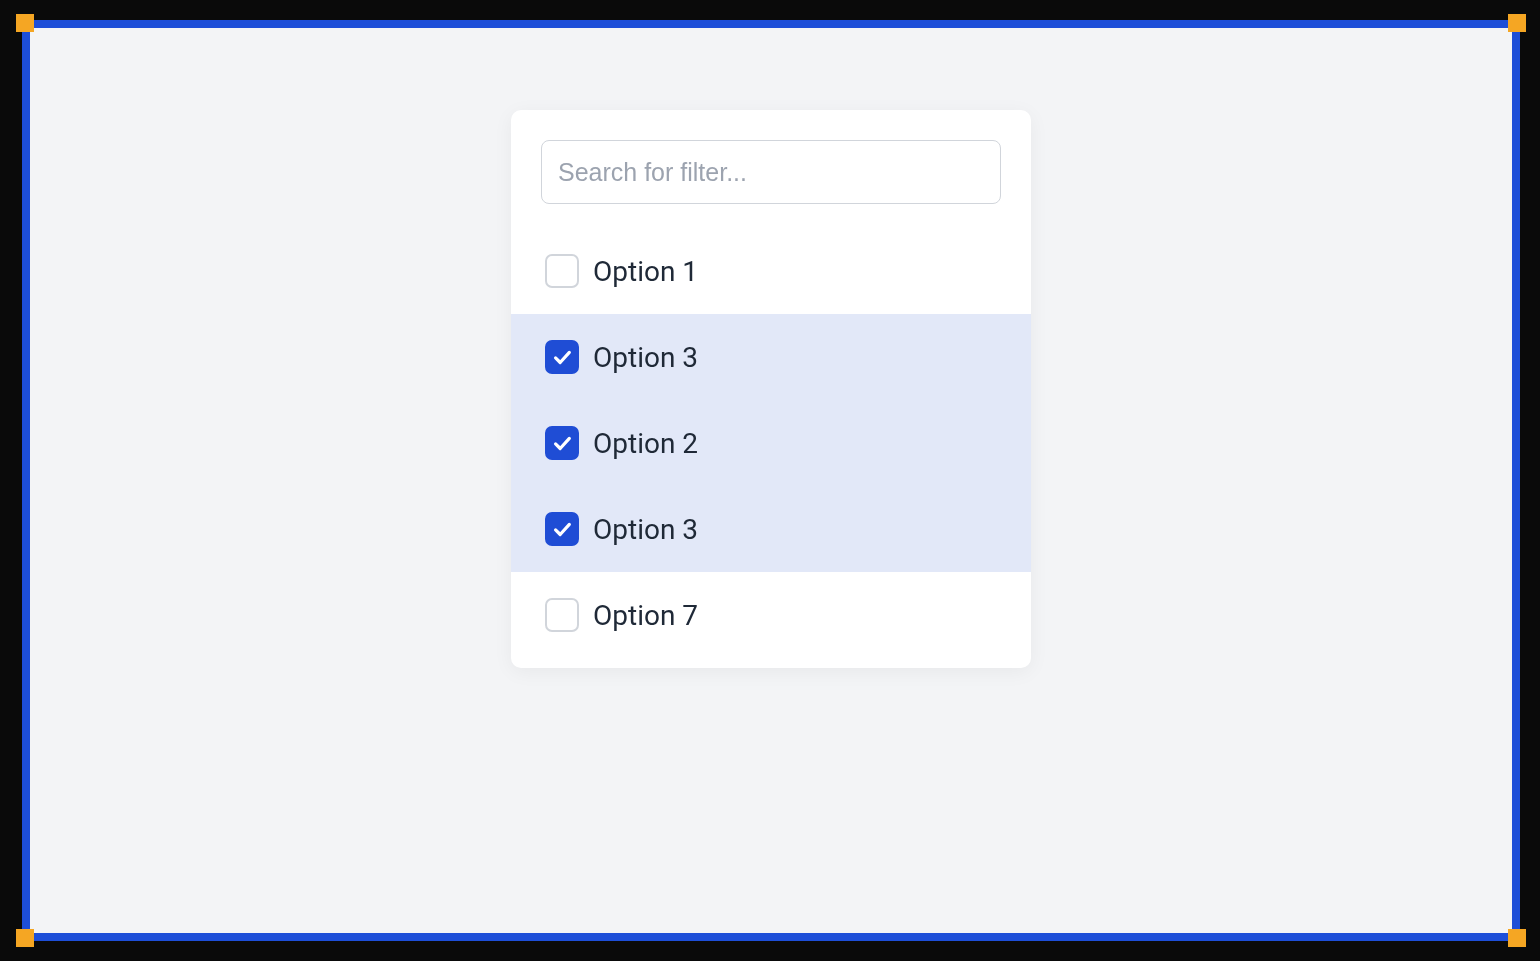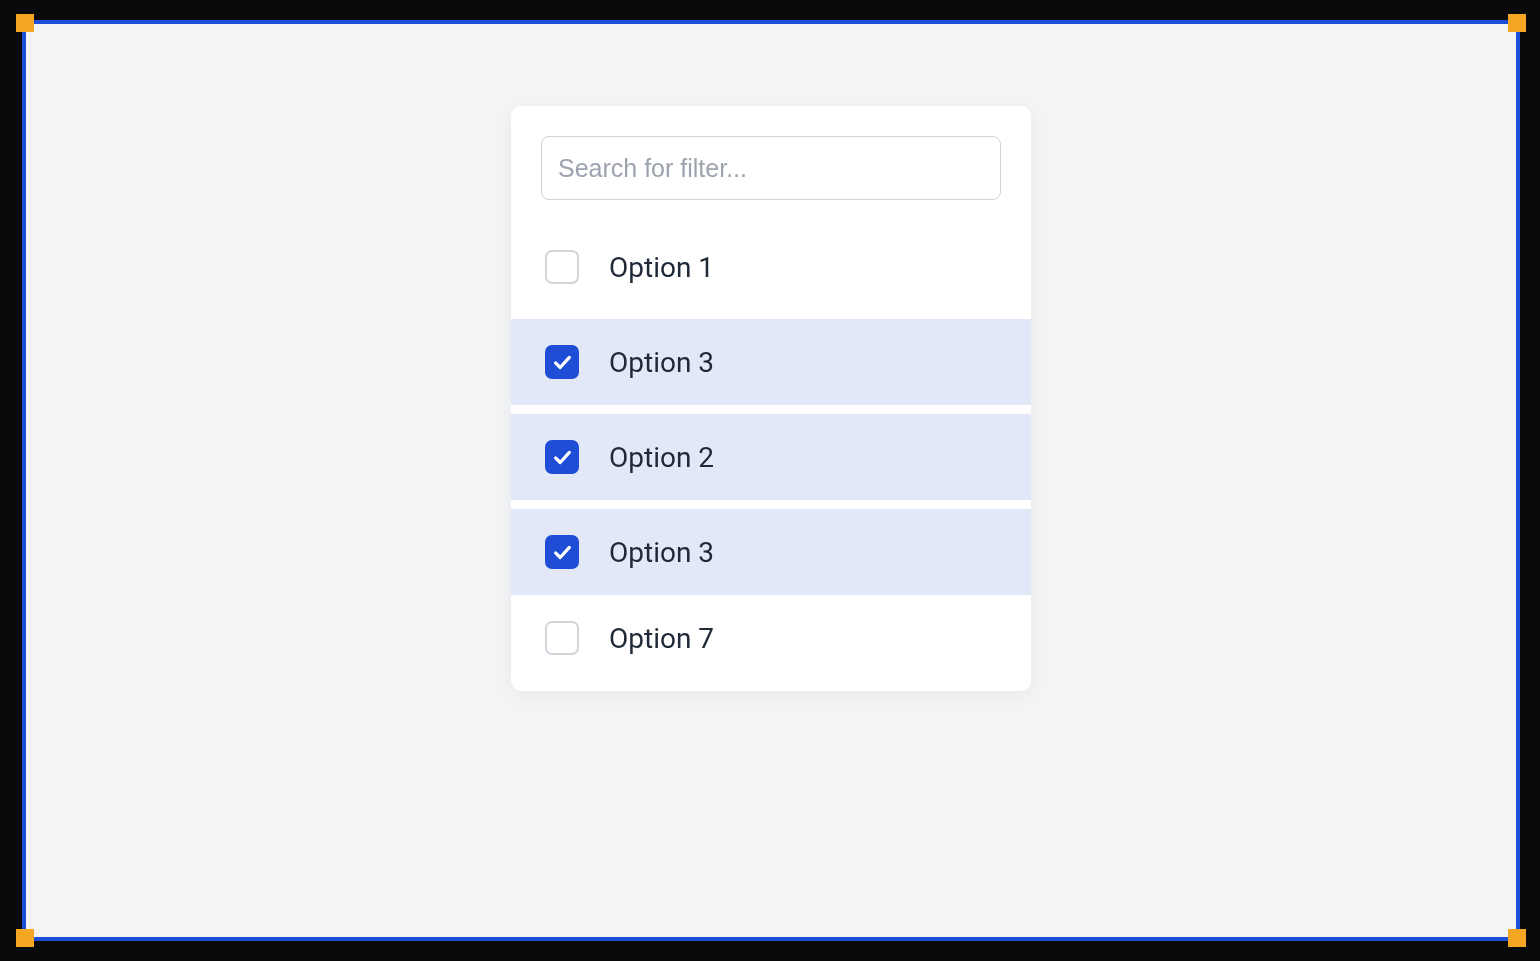--- a/index.html
+++ b/index.html
@@ -13,21 +13,21 @@
       width: 1540px;
       height: 961px;
       position: relative;
     }
     .outer-frame {
       position: absolute;
       top: 20px;
       left: 22px;
       right: 20px;
       bottom: 20px;
-      border: 4px solid #1d4ed8;
+      border: 8px solid #1d4ed8;
       background: #14532d;
     }
     .handle {
       position: absolute;
       width: 18px;
       height: 18px;
       background: #f5a623;
       z-index: 10;
     }
     .handle.tl { top: 14px; left: 16px; }
@@ -68,26 +68,25 @@
       color: #9ca3af;
     }
     .options {
       display: flex;
       flex-direction: column;
     }
     .option {
       display: flex;
       align-items: center;
       padding: 26px 30px 26px 34px;
-      gap: 30px;
+      gap: 14px;
       cursor: pointer;
     }
     .option.selected {
       background: #e2e8f8;
-      margin-top: 9px;
     }
     .checkbox {
       width: 34px;
       height: 34px;
       border-radius: 7px;
       border: 2px solid #d1d5db;
       background: #fff;
       flex-shrink: 0;
       display: flex;
       align-items: center;

